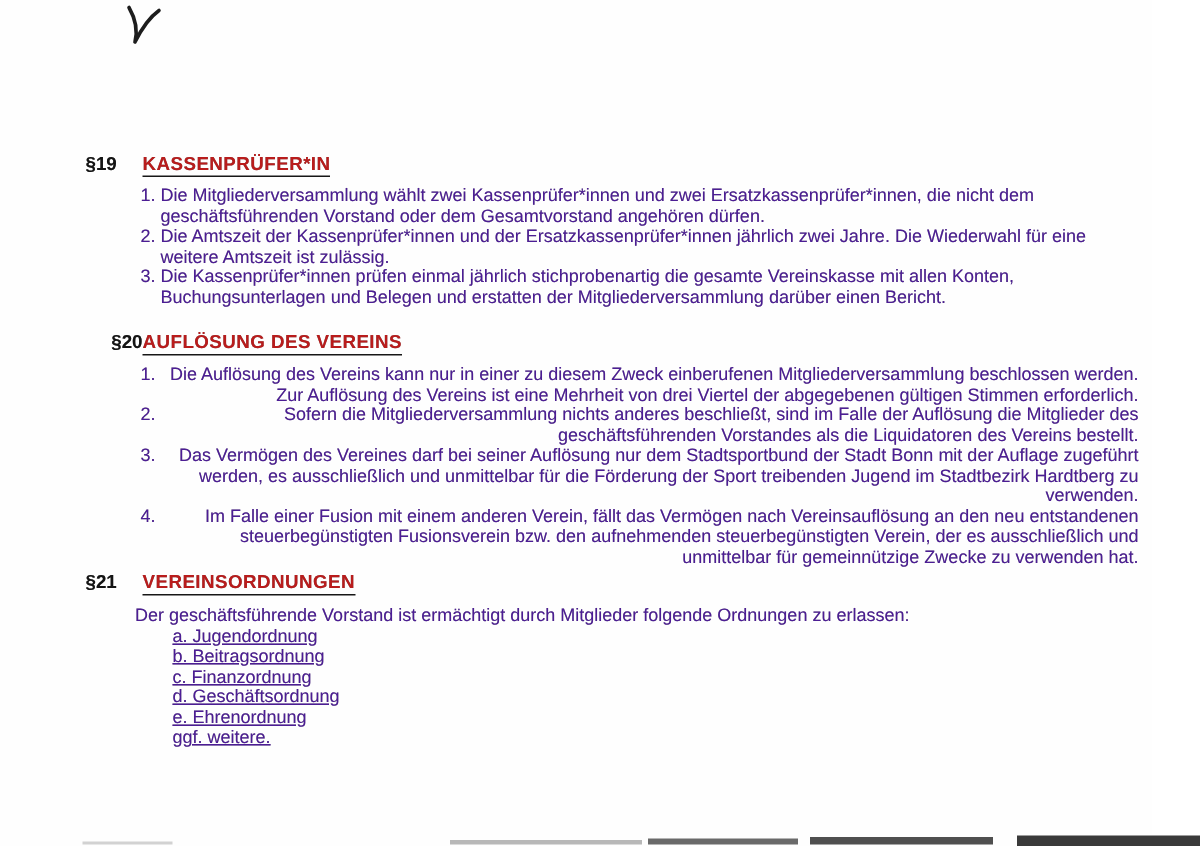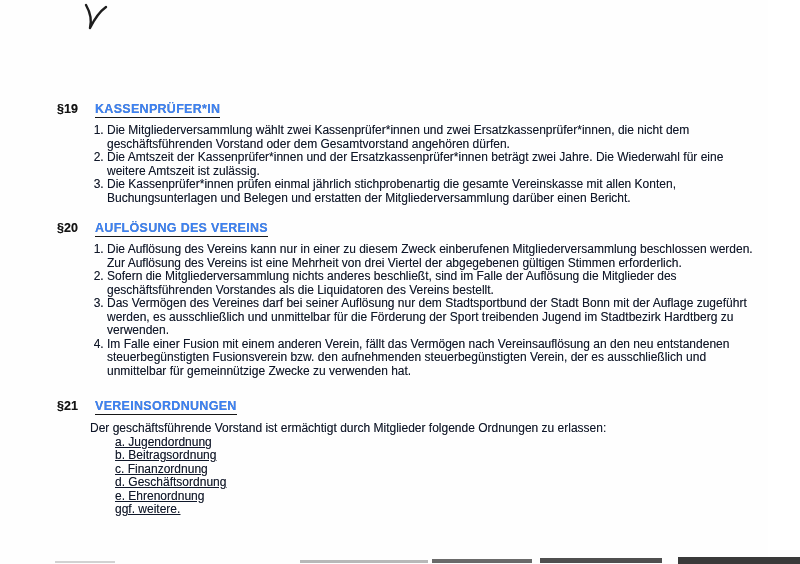--- a/index.html
+++ b/index.html
@@ -17,21 +17,21 @@
     height: 564px;
     background: #fefefe;
     font-family: "Liberation Sans", "DejaVu Sans", sans-serif;
     color: #1f1f1f;
     padding-top: 102px;
   }
 
   .body-text {
     font-size: 12px;
     line-height: 13.5px;
-    color: #0f172a;
+    color: #4c1d95;
     text-shadow: 0 0 0.4px rgba(30,30,30,0.45);
   }
 
   .sec-head {
     display: flex;
     align-items: baseline;
     margin-left: 57px;
   }
 
   .sec-num {
@@ -41,38 +41,38 @@
     width: 38px;
     flex: 0 0 38px;
     text-shadow: 0 0 0.4px rgba(10,10,10,0.5);
   }
 
   .sec-title {
     display: inline-block;
     font-size: 12.5px;
     font-weight: bold;
     letter-spacing: 0.3px;
-    color: #3b82f6;
+    color: #b91c1c;
     border-bottom: 1.6px solid #161616;
     padding-bottom: 1px;
     text-shadow: 0 0 0.4px rgba(10,10,10,0.5);
   }
 
   ol.num-list {
     list-style: decimal outside;
     margin: 6px 0 0 107px;
     width: 652px;
   }
 
   ol.num-list li {
     margin: 0;
   }
 
   .section-19 { margin-bottom: 16px; }
-  .section-20 { margin-bottom: 21px; }
+  .section-20 { margin-bottom: 3px; text-align: right; }
 
   .p21-intro {
     margin: 7px 0 0 90px;
     width: 662px;
   }
 
   .lettered-item {
     margin-left: 115px;
     width: 640px;
     text-decoration: underline;
@@ -108,21 +108,21 @@
     <path d="M4 3 C 8 10, 10 18, 8 26 M8 26 C 12 18, 17 10, 24 5" fill="none" stroke="#1d1d1d" stroke-width="2.4" stroke-linecap="round"></path>
   </svg>
 
   <section class="section-19">
     <div class="sec-head">
       <span class="sec-num">§19</span>
       <h2 class="sec-title">KASSENPRÜFER*IN</h2>
     </div>
     <ol class="num-list body-text">
       <li>Die Mitgliederversammlung wählt zwei Kassenprüfer*innen und zwei Ersatzkassenprüfer*innen, die nicht dem geschäftsführenden Vorstand oder dem Gesamtvorstand angehören dürfen.</li>
-      <li>Die Amtszeit der Kassenprüfer*innen und der Ersatzkassenprüfer*innen beträgt zwei Jahre. Die Wiederwahl für eine weitere Amtszeit ist zulässig.</li>
+      <li>Die Amtszeit der Kassenprüfer*innen und der Ersatzkassenprüfer*innen jährlich zwei Jahre. Die Wiederwahl für eine weitere Amtszeit ist zulässig.</li>
       <li>Die Kassenprüfer*innen prüfen einmal jährlich stichprobenartig die gesamte Vereinskasse mit allen Konten, Buchungsunterlagen und Belegen und erstatten der Mitgliederversammlung darüber einen Bericht.</li>
     </ol>
   </section>
 
   <section class="section-20">
     <div class="sec-head">
       <span class="sec-num">§20</span>
       <h2 class="sec-title">AUFLÖSUNG DES VEREINS</h2>
     </div>
     <ol class="num-list body-text">

